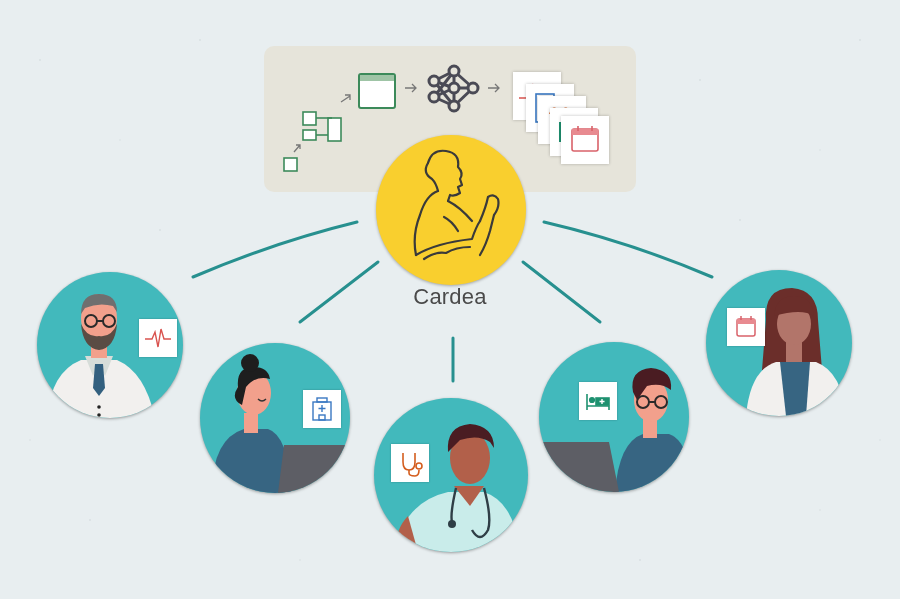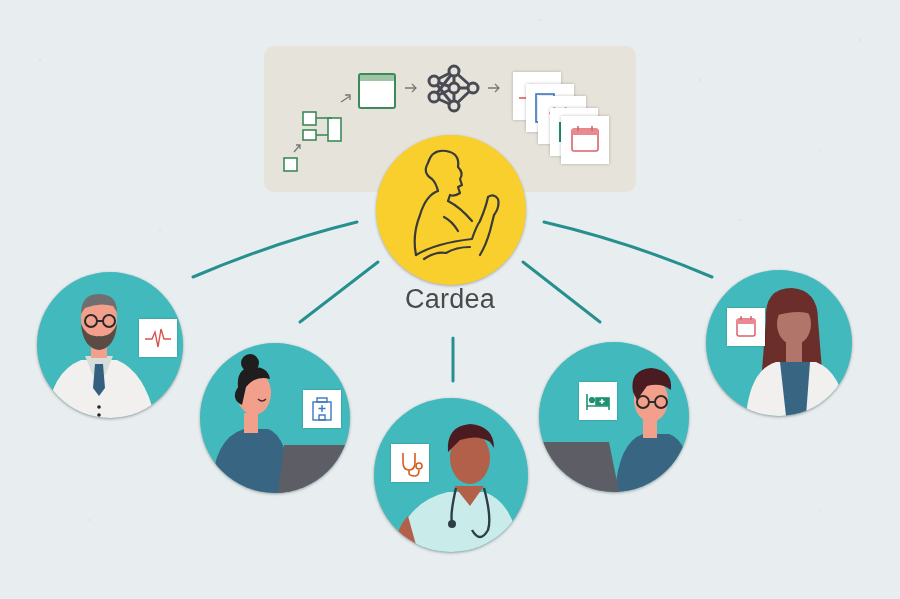--- a/index.html
+++ b/index.html
@@ -17,21 +17,21 @@
   .circle {
     position:absolute; border-radius:50%; background:#42b9bc; overflow:hidden;
     box-shadow:0 1px 3px rgba(0,0,0,0.35);
   }
   .hub {
     position:absolute; left:376px; top:135px; width:150px; height:150px;
     border-radius:50%; background:#f9cf2e; box-shadow:0 1px 3px rgba(0,0,0,0.3);
   }
   .hub-label {
     position:absolute; left:350px; top:284px; width:200px; text-align:center;
-    font-size:27px; color:#4a4a4a; letter-spacing:0.2px;
+    font-size:22px; color:#4a4a4a; letter-spacing:0.2px;
   }
   .card {
     position:absolute; width:38px; height:38px; background:#fff;
     box-shadow:0 0 2px rgba(0,0,0,0.25);
   }
   .out-card {
     position:absolute; width:48px; height:48px; background:#fff;
     box-shadow:0 0 3px rgba(0,0,0,0.25);
   }
 </style>

